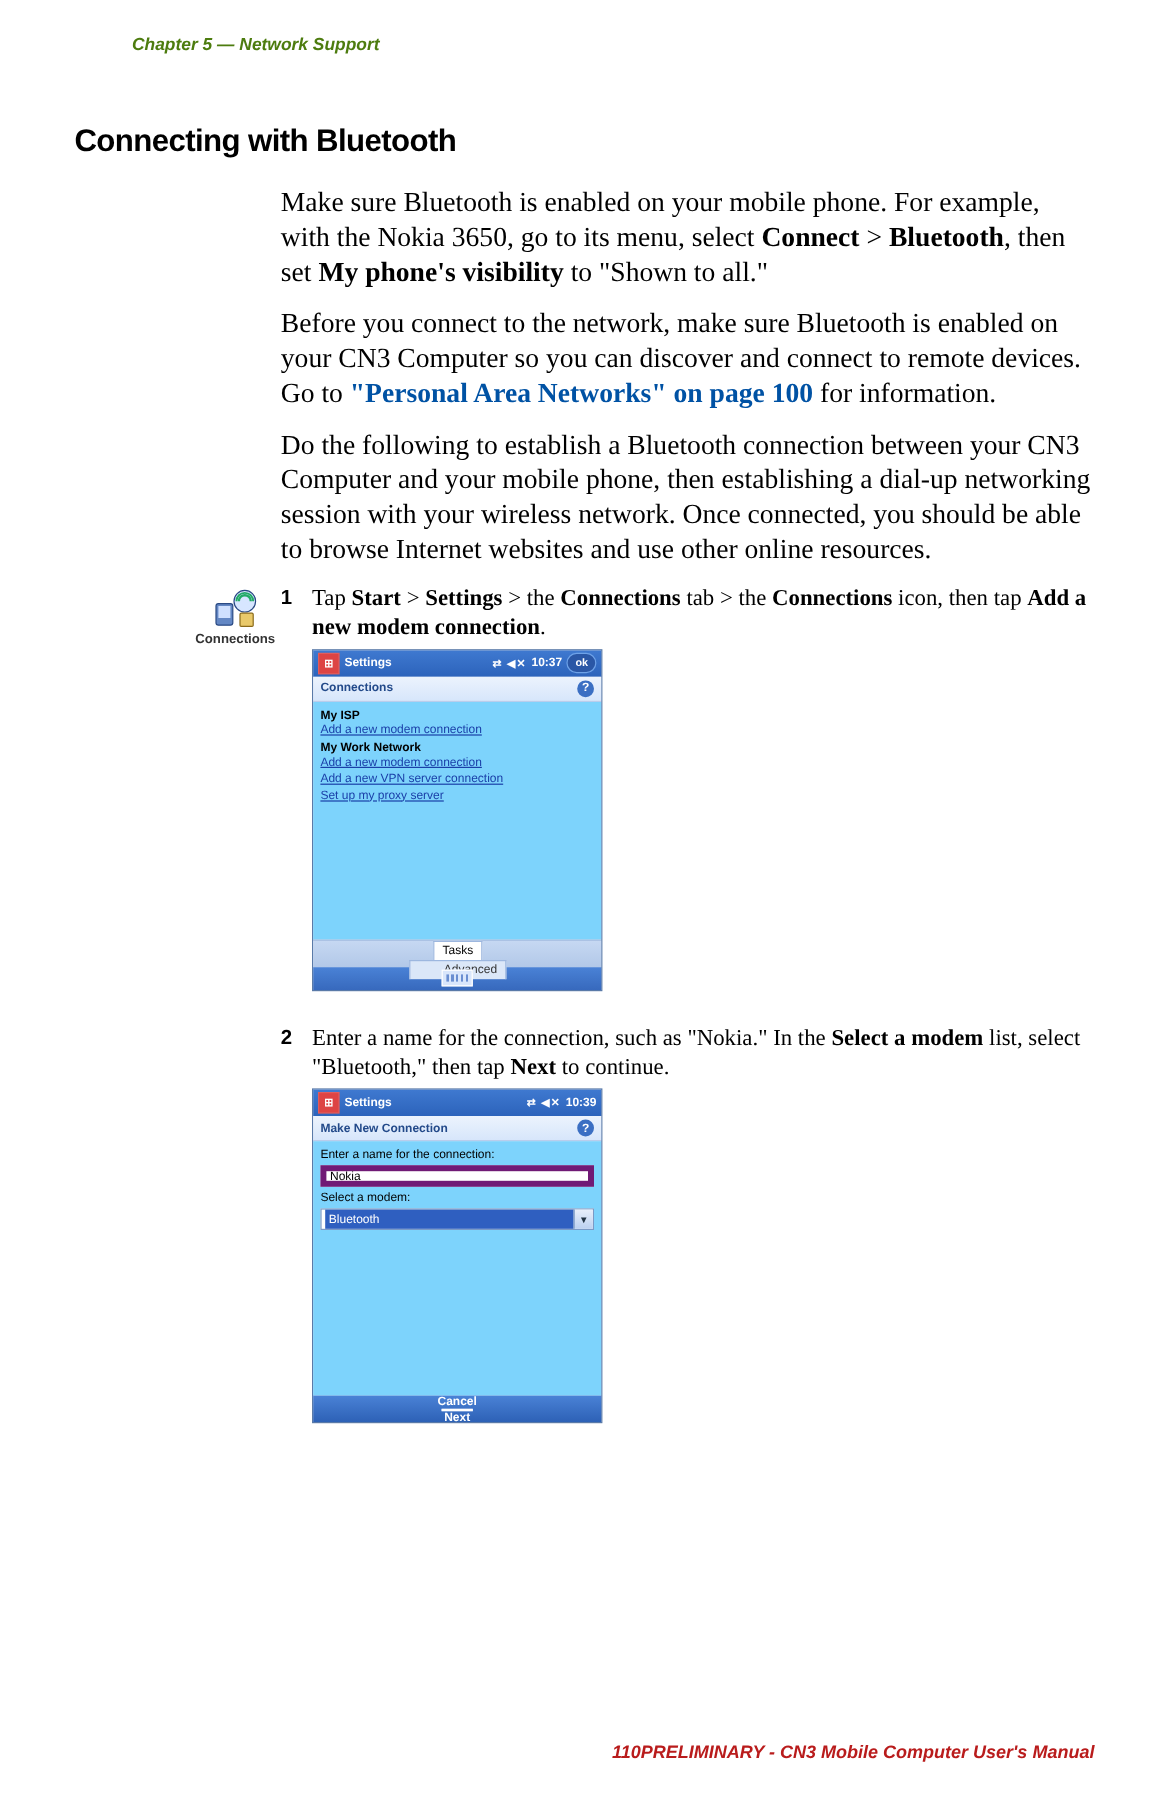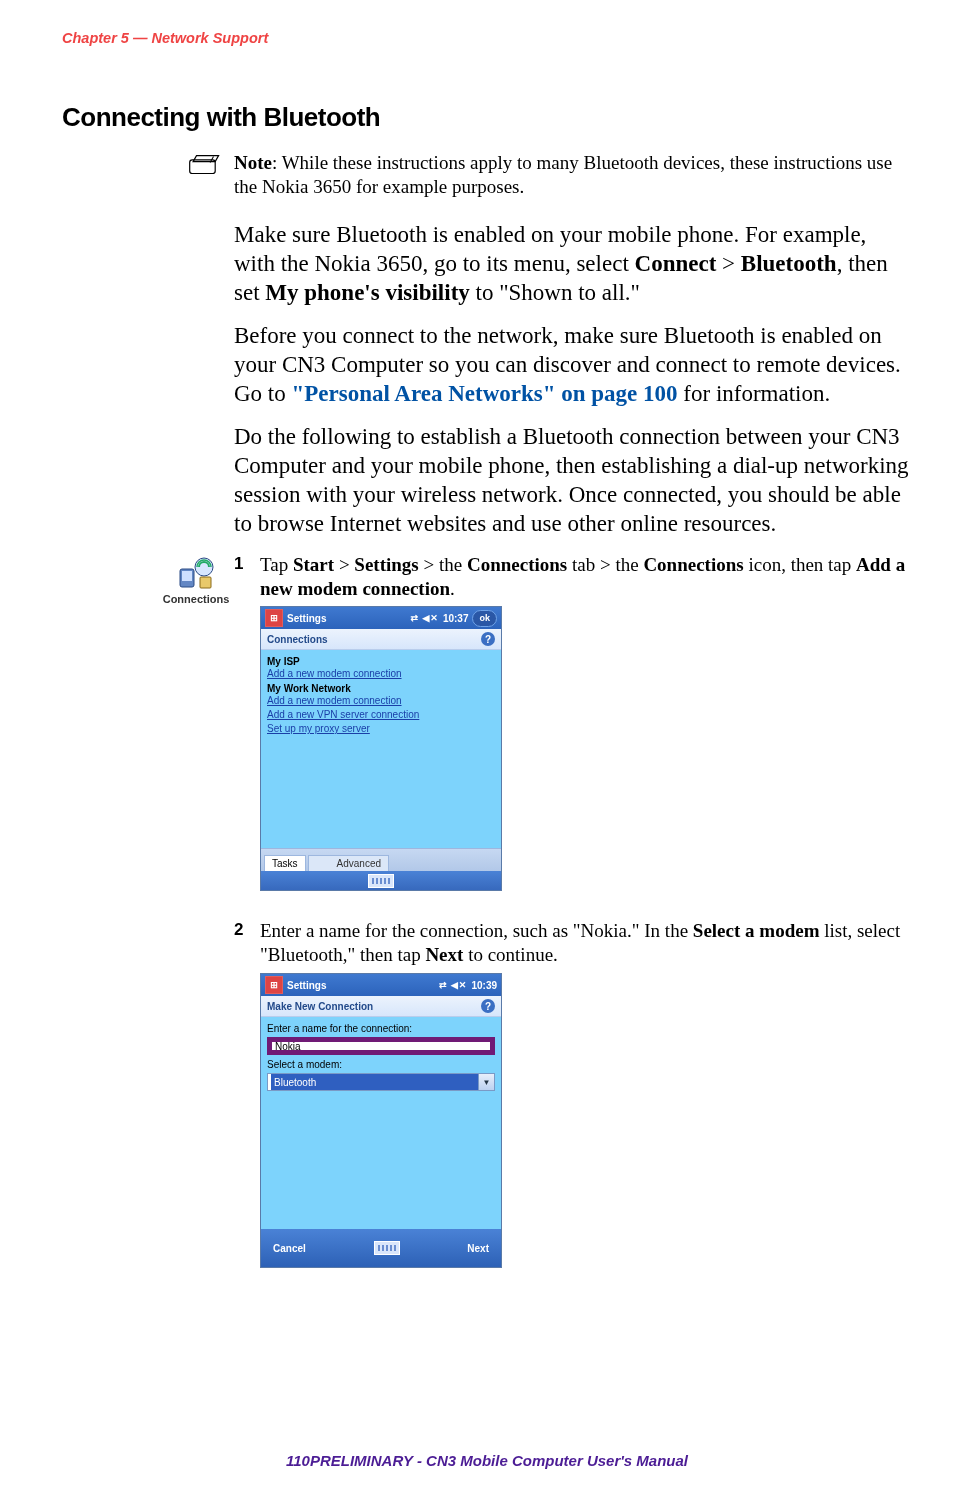--- a/index.html
+++ b/index.html
@@ -20,21 +20,22 @@
     width: 974px;
     height: 1503px;
     padding: 30px 62px 40px 62px;
     box-sizing: border-box;
   }
   .running-header {
     font-family: "Myriad Pro", Arial, sans-serif;
     font-style: italic;
     font-weight: bold;
     font-size: 14.5px;
-    color: #ef4444;
+    color: #4d7c0f;
+    margin-left: 48px;
   }
   .section-title {
     font-family: "Myriad Pro", Arial, sans-serif;
     font-weight: 900;
     font-size: 26px;
     margin-top: 56px;
     margin-bottom: 18px;
     letter-spacing: -0.5px;
   }
   .note-row {
@@ -166,22 +167,23 @@
     background:#3b6fc3;color:#fff;font-size:10px;
     display:flex;align-items:center;justify-content:center;font-weight:bold;
   }
   .shot .content {
     background:#7dd3fc;min-height:190px;padding:4px 6px;
   }
   .shot .content .grp-hd { font-weight:bold;color:#000;margin-top:2px;font-size:10px; }
   .shot .content .lnk { color:#1a3fa8;text-decoration:underline;font-size:10px;line-height:14px; }
   .shot .tabs {
     height:22px;background:linear-gradient(#c6d8f2,#b2c8e8);
-    border-top:1px solid #9db7df;display:flex;align-items:flex-end;
+    border-top:1px solid #9db7df;display:flex;align-items:center;
     padding-left:3px;
+    flex-direction:column;
   }
   .shot .tab {
     background:#fff;border:1px solid #9db7df;border-bottom:none;
     padding:2px 7px;font-size:10px;margin-right:2px;color:#000;
   }
   .shot .tab.inactive { background:#dbe7f8;color:#333;padding-left:28px; }
   .shot .sip {
     height:19px;background:linear-gradient(#4a82d6,#3769bd);
     display:flex;align-items:center;justify-content:center;color:#fff;
   }
@@ -210,68 +212,56 @@
   .shot2 .sel .selhl {
     background:#2f5fc0;color:#fff;padding:0 3px;height:100%;
     display:flex;align-items:center;flex:1;
   }
   .shot2 .sel .dd {
     width:15px;height:100%;background:linear-gradient(#e8effb,#bcd1f0);
     border-left:1px solid #7a9ac6;display:flex;align-items:center;justify-content:center;
     color:#234;font-size:8px;
   }
   .shot2 .softbar {
-    height:38px;background:linear-gradient(#4a82d6,#2d61b6);
+    height:22px;background:linear-gradient(#4a82d6,#2d61b6);
     display:flex;align-items:center;justify-content:space-between;
-    color:#fff;font-weight:bold;font-size:10px;padding:0 12px;
+    color:#fff;font-weight:bold;font-size:10px;padding:0 12px;flex-direction:column;
   }
   .shot2 .softbar .kbd {
     width:24px;height:12px;background:#d9e6fb;border:1px solid #fff;position:relative;
   }
   .shot2 .softbar .kbd::after{
     content:"";position:absolute;left:3px;right:3px;top:3px;bottom:3px;
     background:repeating-linear-gradient(90deg,#6a8ed1 0 2px,#d9e6fb 2px 4px);
   }
 
   .step-row-2 {
     margin-left: 172px;
     margin-top: 28px;
   }
 
   
   .page-footer {
     position:absolute;left:62px;right:62px;bottom:34px;
-    display:flex;justify-content:center;align-items:center;
+    display:flex;justify-content:flex-end;align-items:center;
     font-family:"Myriad Pro",Arial,sans-serif;font-style:italic;font-weight:bold;
-    font-size:15px;color:#4c1d95;
+    font-size:15px;color:#b91c1c;
   }
 
   b, strong { font-weight: bold; }
 </style>
 </head>
 <body>
 
 <div class="page">
 
   <div class="running-header">Chapter 5 — Network Support</div>
 
   <div class="section-title">Connecting with Bluetooth</div>
 
-  <div class="note-row">
-    <div class="note-icon">
-      <svg viewBox="0 0 40 28" width="34" height="24">
-        <rect x="2" y="8" width="30" height="16" rx="3" ry="3" fill="none" stroke="#000" stroke-width="1.4"></rect>
-        <path d="M10 3 L36 3 L32 10 L6 10 Z" fill="none" stroke="#000" stroke-width="1.4"></path>
-        <line x1="30" y1="4" x2="26" y2="11" stroke="#000" stroke-width="1.2"></line>
-      </svg>
-    </div>
-    <div class="note-text">
-      <b>Note</b><span>: While these instructions apply to many Bluetooth devices, these instructions use the Nokia 3650 for example purposes.</span>
-    </div>
-  </div>
 
   <div class="body-block">
     <p class="body-para">
       <span>Make sure Bluetooth is enabled on your mobile phone. For example, with the Nokia 3650, go to its menu, select </span><b>Connect</b><span> &gt; </span><b>Bluetooth</b><span>, then set </span><b>My phone's visibility</b><span> to "Shown to all."</span>
     </p>
     <p class="body-para">
       <span>Before you connect to the network, make sure Bluetooth is enabled on your CN3 Computer so you can discover and connect to remote devices. Go to </span><span class="linkish">"Personal Area Networks" on page 100</span><span> for information.</span>
     </p>
     <p class="body-para">Do the following to establish a Bluetooth connection between your CN3 Computer and your mobile phone, then establishing a dial-up networking session with your wireless network. Once connected, you should be able to browse Internet websites and use other online resources.</p>
   </div>

